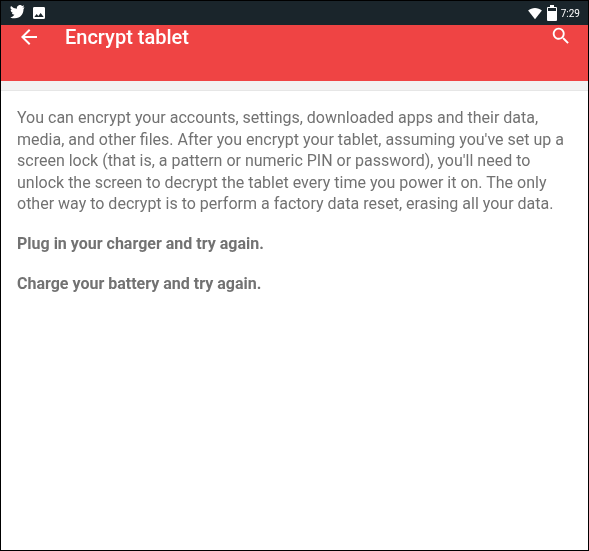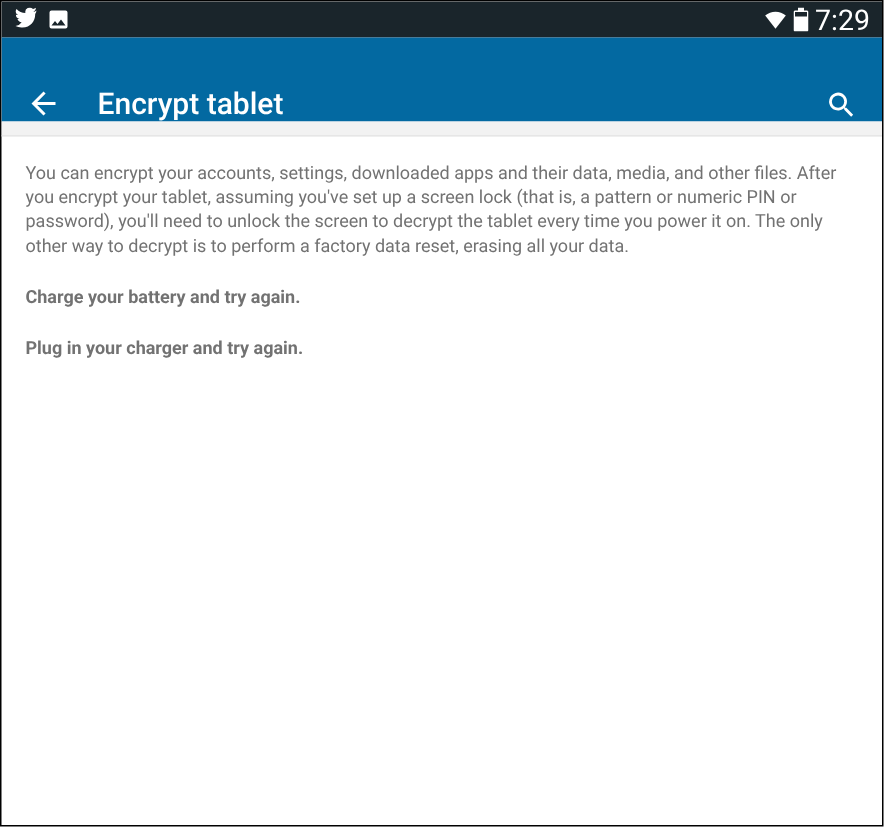--- a/index.html
+++ b/index.html
@@ -22,27 +22,27 @@
     .status-left {
       display: flex;
       align-items: center;
       gap: 6px;
     }
     .status-right {
       margin-left: auto;
       display: flex;
       align-items: center;
       gap: 4px;
-      font-size: 19px;
+      font-size: 10px;
     }
     .app-bar {
       height: 56px;
-      background: #0369a1;
+      background: #ef4444;
       display: flex;
-      align-items: flex-end;
+      align-items: flex-start;
       padding: 0 16px;
       color: #fff;
     }
     .back-btn {
       display: flex;
       align-items: center;
       justify-content: center;
       margin-right: 24px;
     }
     .app-title {
@@ -56,21 +56,21 @@
       justify-content: center;
     }
     .subheader-strip {
       height: 10px;
       background: #f2f2f2;
       border-bottom: 1px solid #e6e6e6;
     }
     .content {
       padding: 16px 16px 16px 16px;
       color: #727272;
-      font-size: 12px;
+      font-size: 16px;
       line-height: 1.35;
     }
     .para {
       margin-bottom: 18px;
     }
     .bold-line {
       font-weight: 700;
       margin-bottom: 18px;
     }
     svg { display: block; }
@@ -118,15 +118,15 @@
     <svg width="22" height="22" viewBox="0 0 24 24" fill="#fff">
       <path d="M15.5 14h-.79l-.28-.27a6.5 6.5 0 10-.7.7l.27.28v.79l5 4.99L20.49 19l-4.99-5zM9.5 14A4.5 4.5 0 119.5 5a4.5 4.5 0 010 9z"></path>
     </svg>
   </div>
 </div>
 
 <div class="subheader-strip"></div>
 
 <div class="content">
   <p class="para">You can encrypt your accounts, settings, downloaded apps and their data, media, and other files. After you encrypt your tablet, assuming you've set up a screen lock (that is, a pattern or numeric PIN or password), you'll need to unlock the screen to decrypt the tablet every time you power it on. The only other way to decrypt is to perform a factory data reset, erasing all your data.</p>
+  <p class="bold-line">Plug in your charger and try again.</p>
   <p class="bold-line">Charge your battery and try again.</p>
-  <p class="bold-line">Plug in your charger and try again.</p>
 </div>
 
 </body></html>

